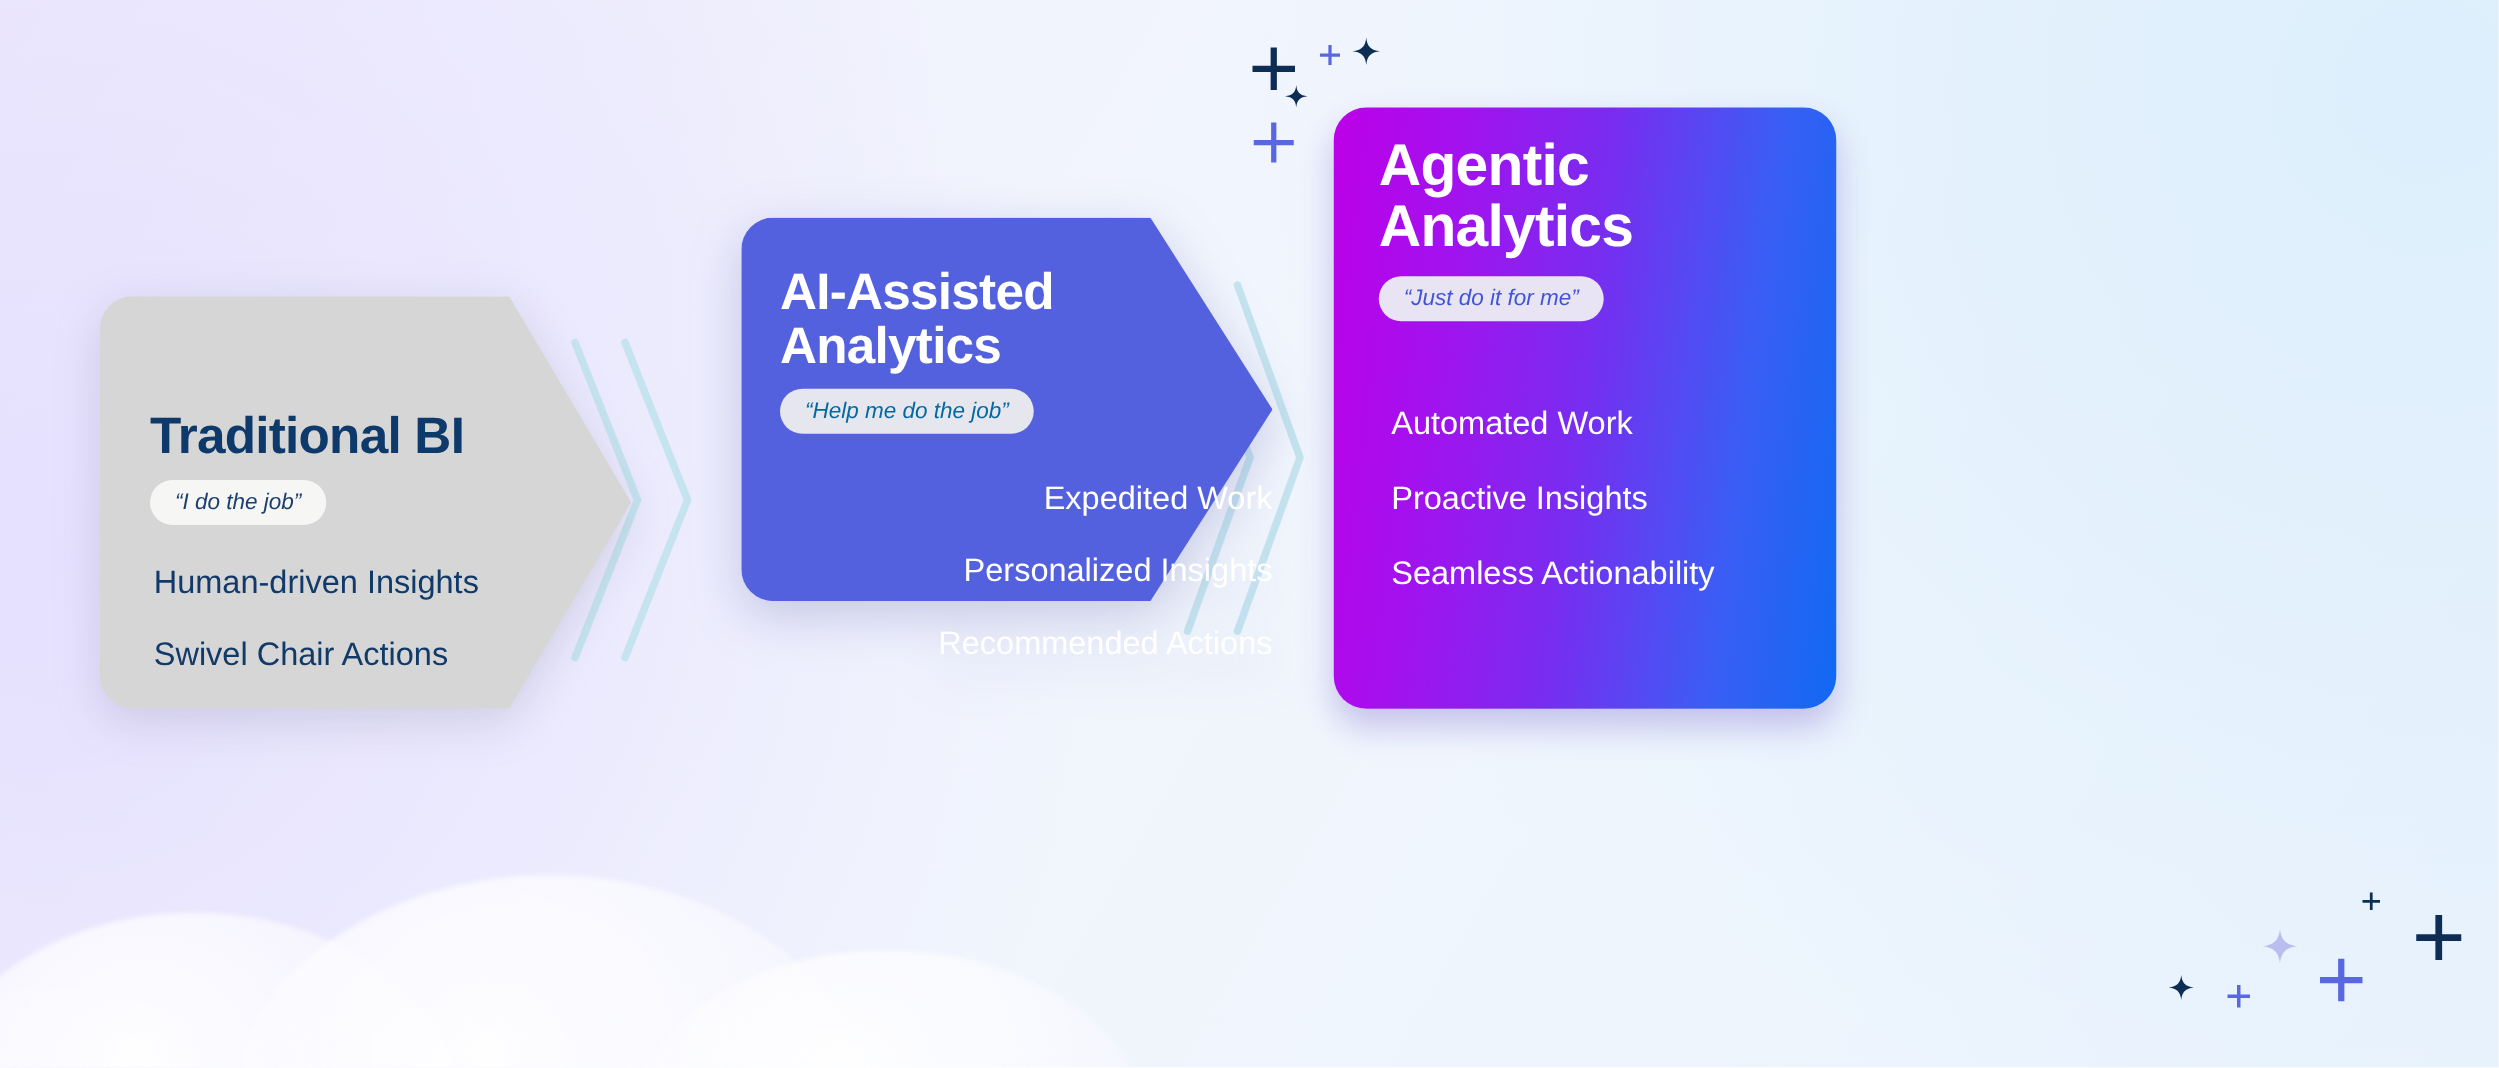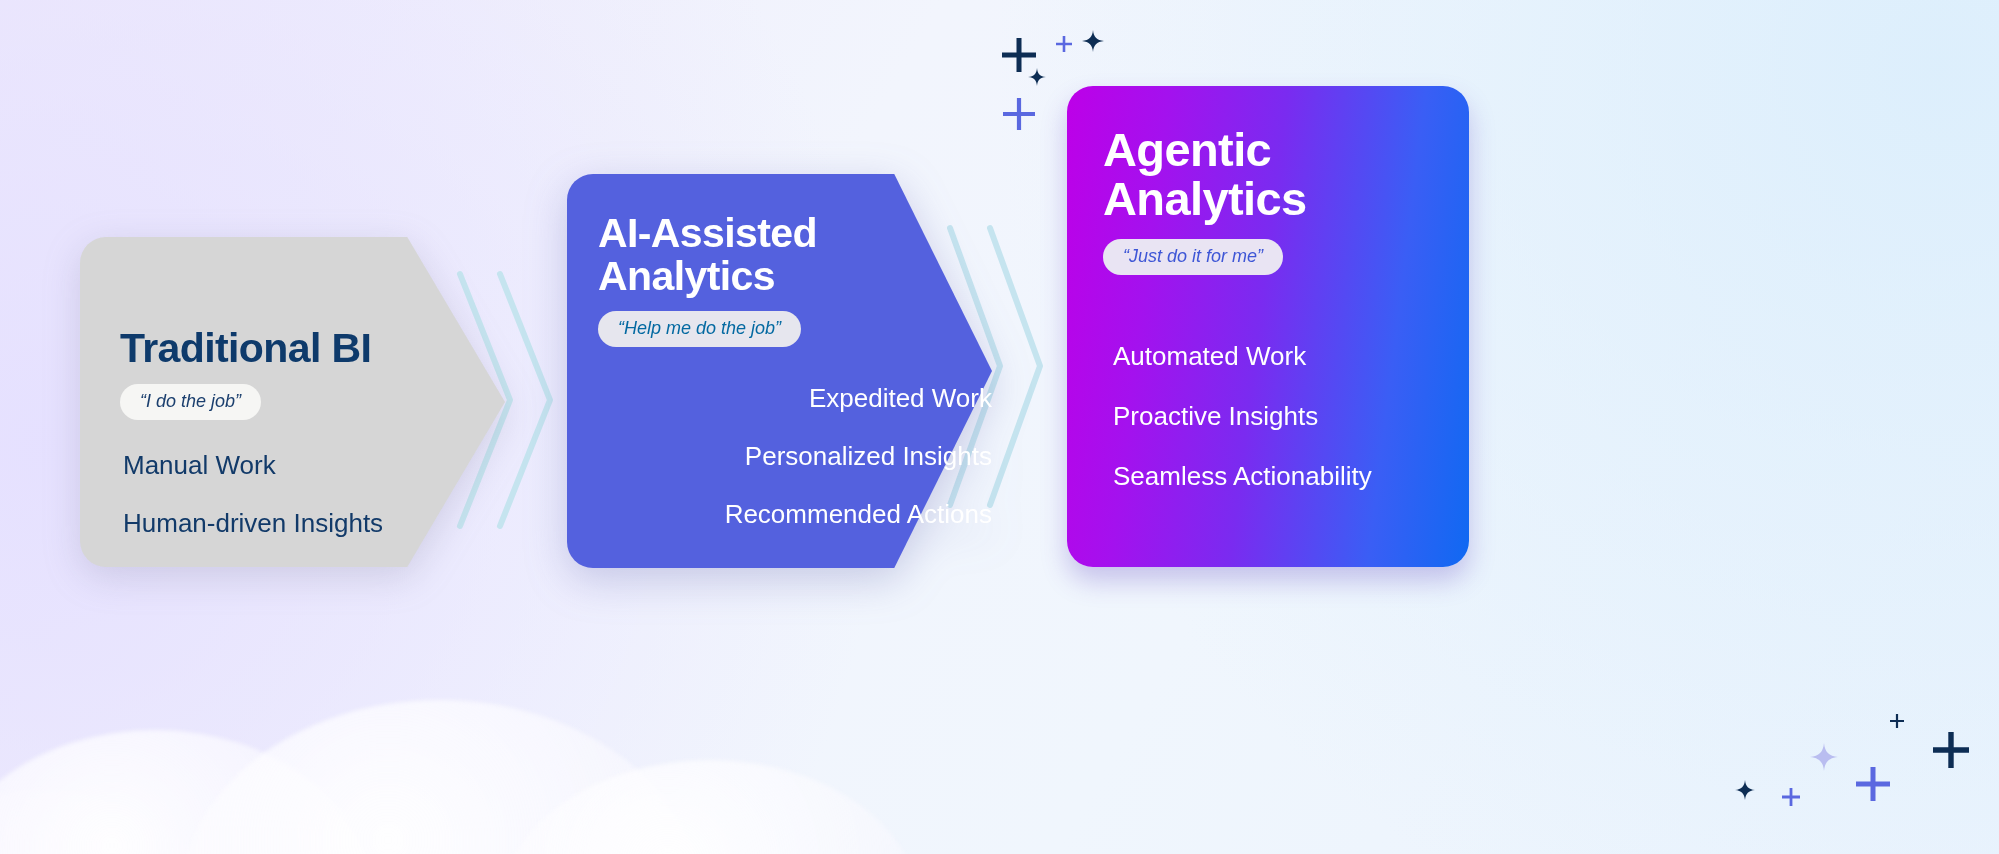--- a/index.html
+++ b/index.html
@@ -94,21 +94,21 @@
   #card-traditional .card-title { font-size: 41px; color: #0e3a6b; margin-top: 48px; }
   #card-traditional .pill {
     margin-top: 14px; background: #f6f6f4; color: #1b3f6e;
     font-size: 18px; padding: 7px 20px 8px;
   }
   #card-traditional .bullets { margin-top: 30px; gap: 27px; }
   #card-traditional .bullets li { font-size: 26px; color: #123a69; padding-left: 3px; }
 
   
   #card-ai {
-    left: 567px; top: 174px; width: 425px; height: 394px;
+    left: 593px; top: 174px; width: 425px; height: 307px;
     filter: drop-shadow(0 12px 20px rgba(90,95,170,0.28));
   }
   #card-ai .shape {
     position: absolute; inset: 0;
     background: #5461de;
     border-radius: 26px;
     clip-path: polygon(0% 0%, 77% 0%, 100% 50%, 77% 100%, 0% 100%);
   }
   #card-ai .card-inner { padding-top: 38px; padding-left: 31px; }
   #card-ai .card-title { font-size: 41px; color: #ffffff; }
@@ -119,21 +119,21 @@
   #card-ai .bullets { margin-top: 36px; gap: 27px; }
   #card-ai .bullets li { font-size: 26px; color: #ffffff; padding-left: 9px; text-align: right; }
 
   
   #card-agentic {
     left: 1067px; top: 86px; width: 402px; height: 481px;
     border-radius: 26px;
     background: linear-gradient(97deg, #bd00e8 0%, #a411ee 22%, #7a2bf0 48%, #3a5ef5 78%, #1069f2 100%);
     box-shadow: 0 14px 26px rgba(90,60,190,0.28);
   }
-  #card-agentic .card-inner { padding-top: 40px; padding-left: 36px; border-radius: 32px; }
+  #card-agentic .card-inner { padding-top: 22px; padding-left: 36px; border-radius: 32px; }
   #card-agentic .card-title { font-size: 47px; color: #ffffff; }
   #card-agentic .pill {
     margin-top: 15px; background: #e9e4f3; color: #3e56d6;
     font-size: 18px; padding: 7px 20px 8px;
   }
   #card-agentic .bullets { margin-top: 66px; gap: 29px; }
   #card-agentic .bullets li { font-size: 26px; color: #ffffff; padding-left: 10px; }
 
   
   .deco { position: absolute; pointer-events: none; }
@@ -162,22 +162,22 @@
       <path d="M48 6 L98 144 L48 283" stroke="#c5e4ef" stroke-width="6" stroke-linecap="round" stroke-linejoin="round"></path>
     </svg>
   </div>
 
   <div class="card" id="card-traditional">
     <div class="shape"></div>
     <div class="card-inner">
       <div class="card-title">Traditional BI</div>
       <div class="pill">“I do the job”</div>
       <ul class="bullets">
-        <li>Manual Work</li>
         <li>Human-driven Insights</li>
+        <li>Swivel Chair Actions</li>
       </ul>
     </div>
   </div>
 
   <div class="card" id="card-ai">
     <div class="shape"></div>
     <div class="card-inner">
       <div class="card-title">AI-Assisted
 Analytics</div>
       <div class="pill">“Help me do the job”</div>

